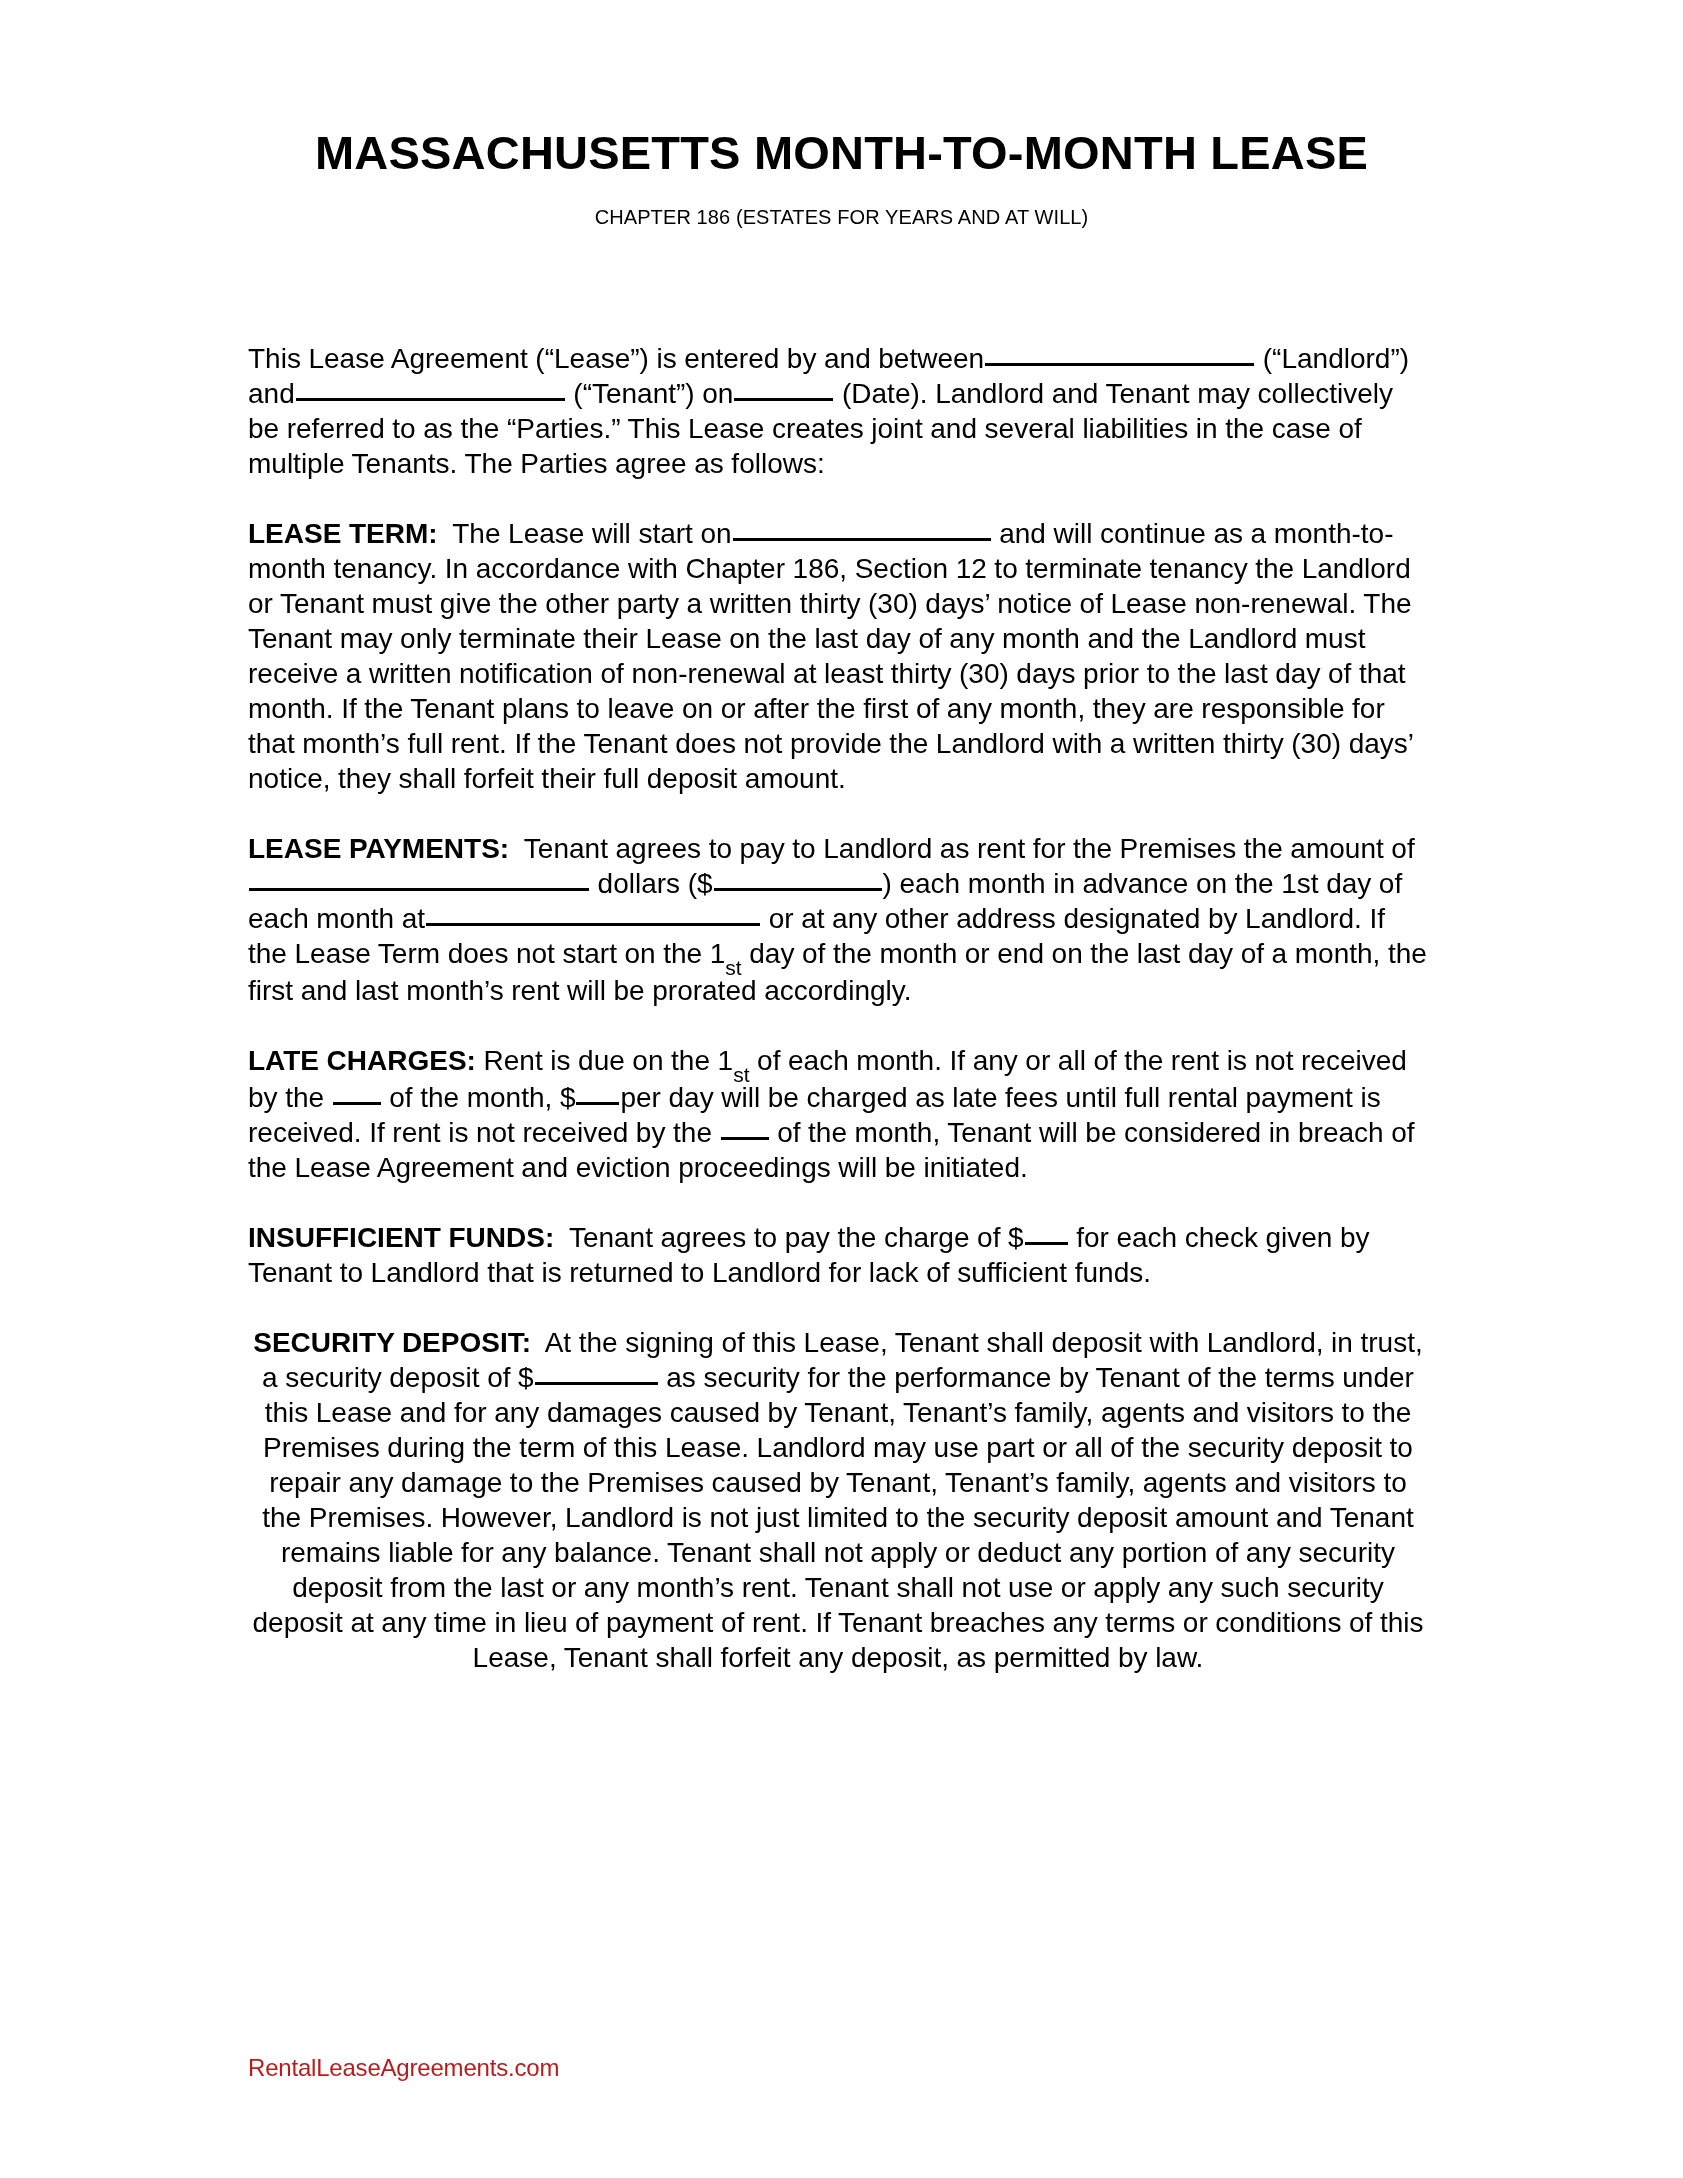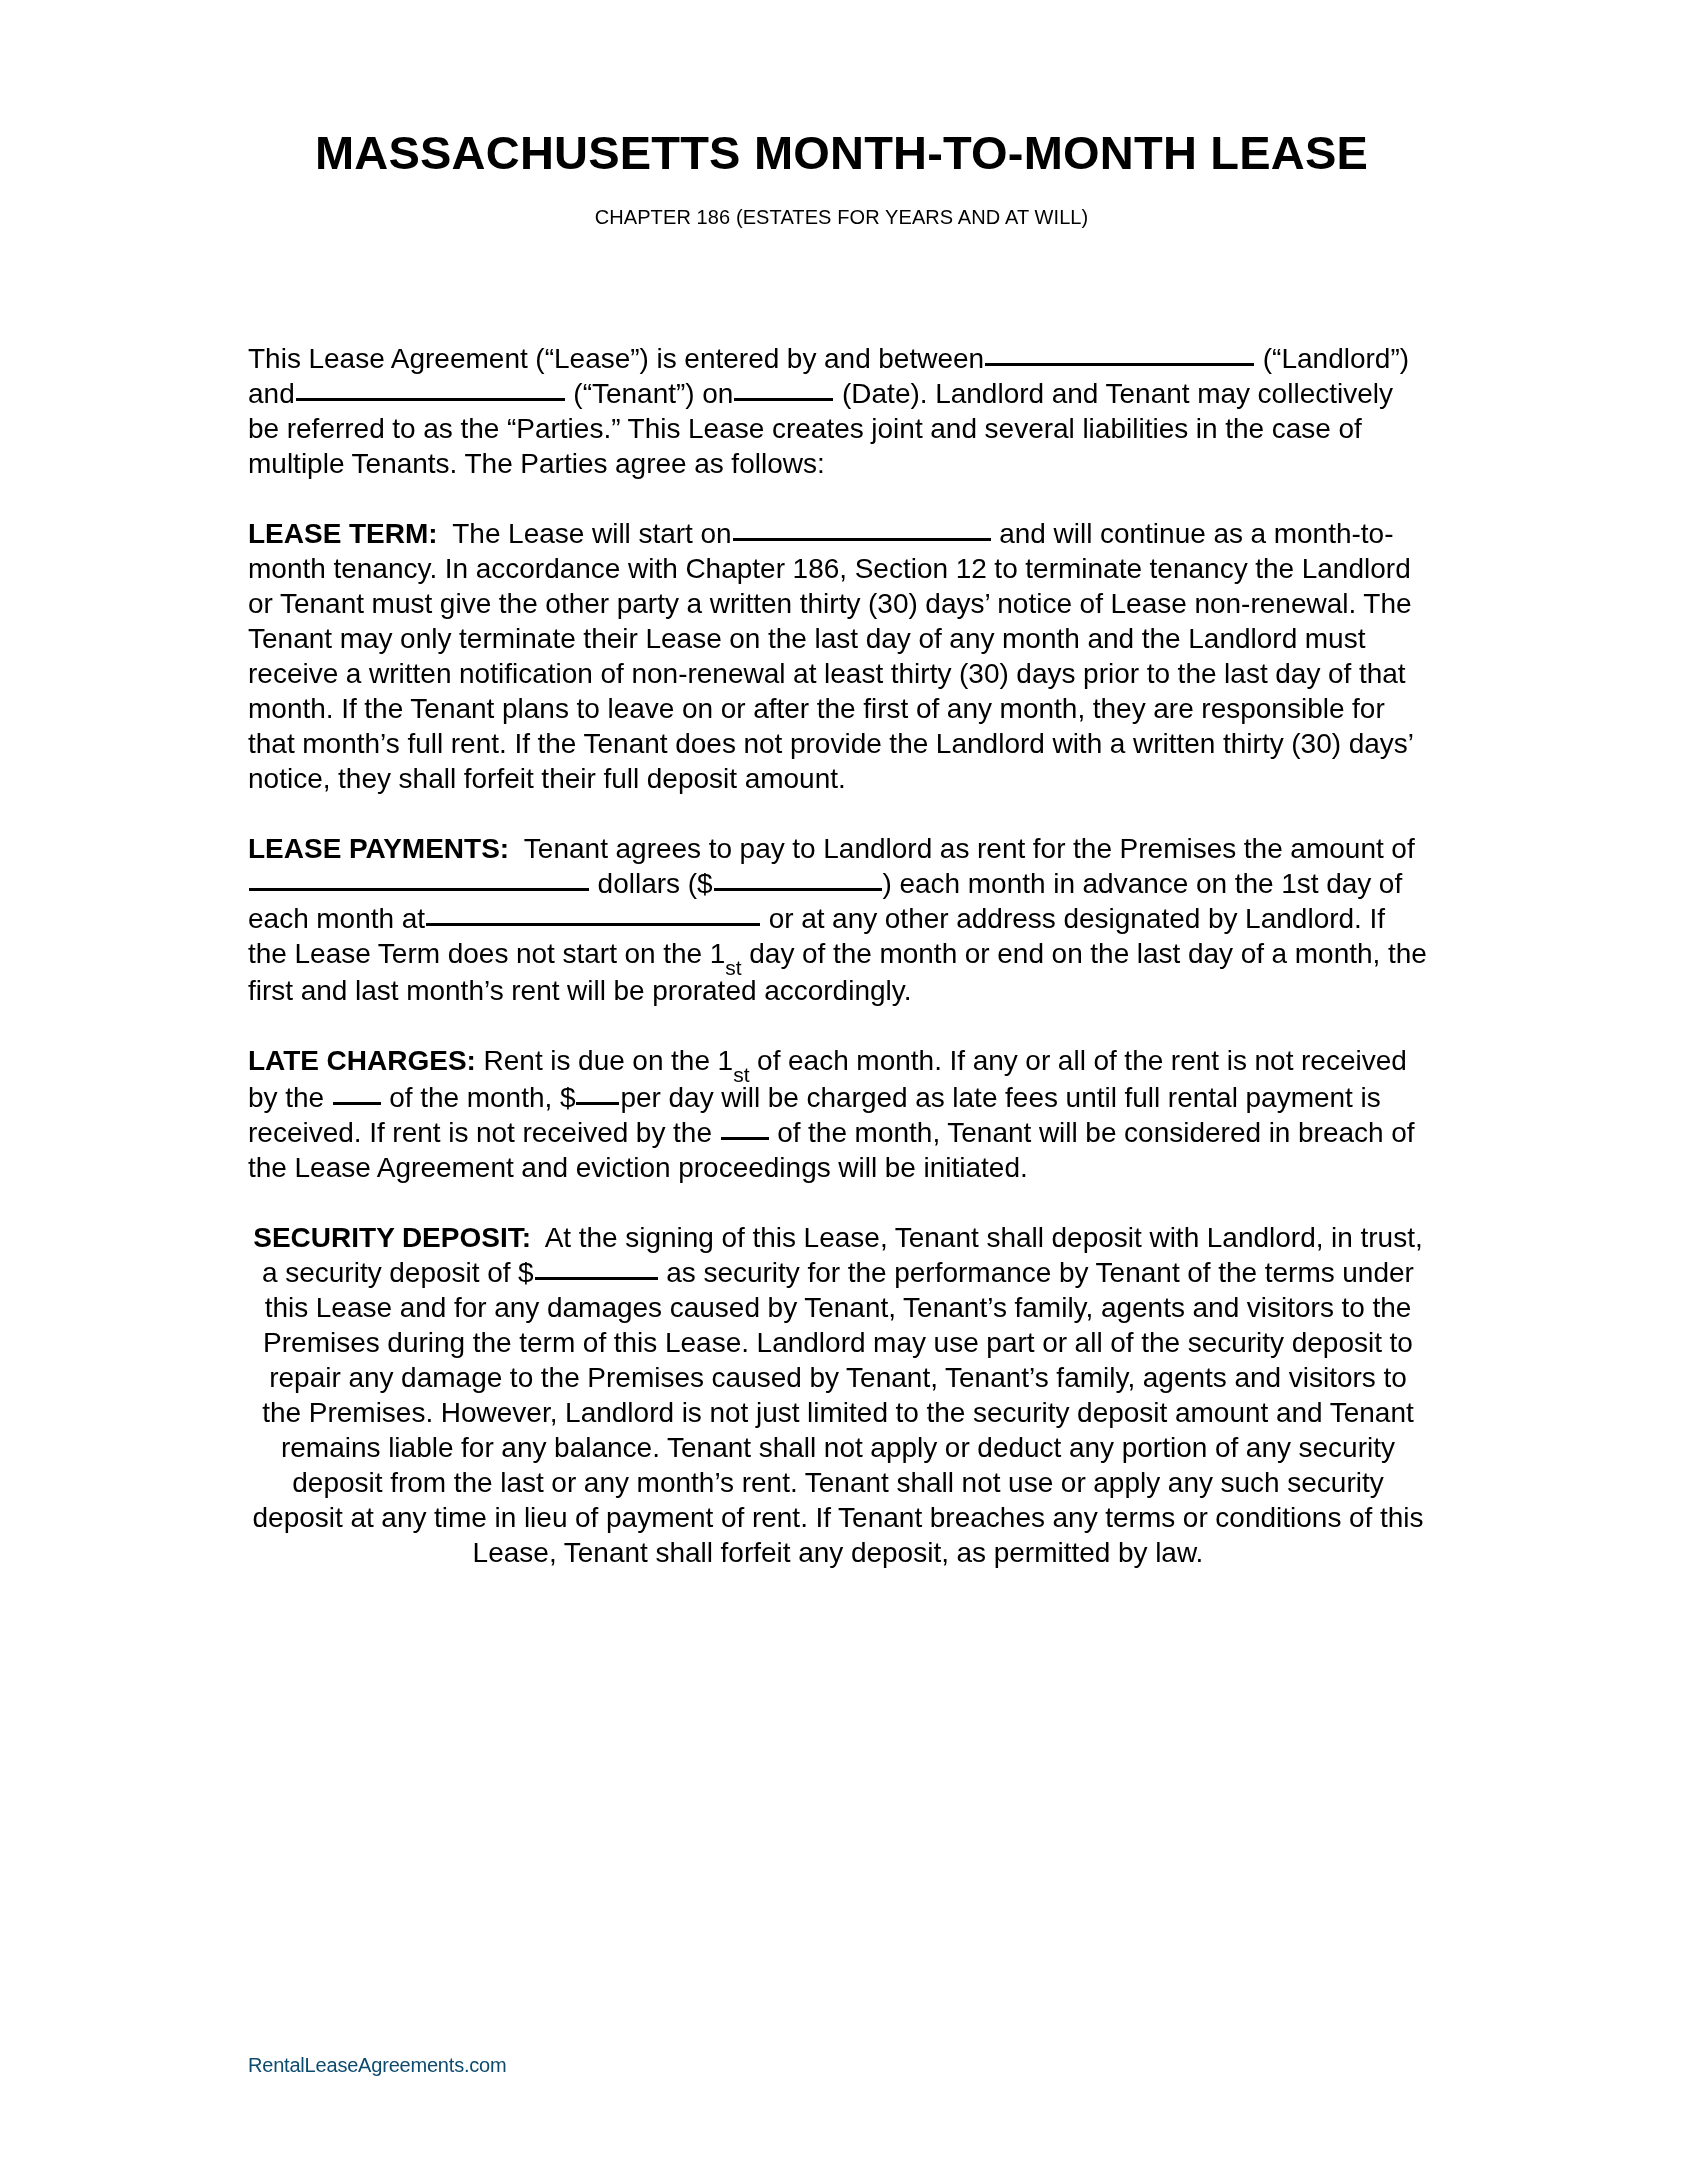--- a/index.html
+++ b/index.html
@@ -86,23 +86,23 @@
     vertical-align: baseline;
     position: relative;
     top: 12px;
   }
 
   
   .footer {
     position: absolute;
     left: 248px;
     top: 2054px;
-    font-size: 20px;
+    font-size: 24px;
     font-weight: normal;
-    color: #0c4a6e;
+    color: #b91c1c;
     letter-spacing: -0.2px;
   }
 </style>
 </head>
 <body>
 
 <div class="page">
 
   <div class="title-block">
     <div class="doc-title">MASSACHUSETTS MONTH-TO-MONTH LEASE</div>
@@ -113,20 +113,21 @@
 
     <p class="para"><span>This Lease Agreement (“Lease”) is entered by and between</span><span class="blank b-between"></span> <span>(“Landlord”) and</span><span class="blank b-tenant"></span> <span>(“Tenant”) on</span><span class="blank b-date"></span> <span>(Date). Landlord and Tenant may collectively be referred to as the “Parties.” This Lease creates joint and several liabilities in the case of multiple Tenants. The Parties agree as follows:</span></p>
 
 
     <p class="para"><b>LEASE TERM:</b>&nbsp; <span>The Lease will start on</span><span class="blank b-start"></span> <span>and will continue as a month-to-month tenancy. In accordance with Chapter 186, Section 12 to terminate tenancy the Landlord or Tenant must give the other party a written thirty (30) days’ notice of Lease non-renewal. The Tenant may only terminate their Lease on the last day of any month and the Landlord must receive a written notification of non-renewal at least thirty (30) days prior to the last day of that month. If the Tenant plans to leave on or after the first of any month, they are responsible for that month’s full rent.  If the Tenant does not provide the Landlord with a written thirty (30) days’ notice, they shall forfeit their full deposit amount.</span></p>
 
     <p class="para"><b>LEASE PAYMENTS:</b>&nbsp; <span>Tenant agrees to pay to Landlord as rent for the Premises the amount of</span><span class="blank b-amount"></span> <span>dollars ($</span><span class="blank b-dollars"></span><span>) each month in advance on the 1st day of each month at</span><span class="blank b-address"></span> <span>or at any other address designated by Landlord. If the Lease Term does not start on the 1</span><sub class="ord">st</sub><span> day of the month or end on the last day of a month, the first and last month’s rent will be prorated accordingly.</span></p>
 
     <p class="para"><b>LATE CHARGES:</b> <span>Rent is due on the 1</span><sub class="ord">st</sub><span> of each month.  If any or all of the rent is not received by the</span> <span class="blank b-tiny"></span> <span>of the month, $</span><span class="blank b-small"></span><span>per day will be charged as late fees until full rental payment is received.  If rent is not received by the</span> <span class="blank b-tiny"></span> <span>of the month, Tenant will be considered in breach of the Lease Agreement and eviction proceedings will be initiated.</span></p>
 
+    <p class="para"><b>INSUFFICIENT FUNDS:</b>&nbsp; <span>Tenant agrees to pay the charge of $</span><span class="blank b-small"></span> <span>for each check given by Tenant to Landlord that is returned to Landlord for lack of sufficient funds.</span></p>
 
     <p class="para"><b>SECURITY DEPOSIT:</b>&nbsp; <span>At the signing of this Lease, Tenant shall deposit with Landlord, in trust, a security deposit of $</span><span class="blank b-deposit"></span> <span>as security for the performance by Tenant of the terms under this Lease and for any damages caused by Tenant, Tenant’s family, agents and visitors to the Premises during the term of this Lease. Landlord may use part or all of the security deposit to repair any damage to the Premises caused by Tenant, Tenant’s family, agents and visitors to the Premises. However, Landlord is not just limited to the security deposit amount and Tenant remains liable for any balance. Tenant shall not apply or deduct any portion of any security deposit from the last or any month’s rent. Tenant shall not use or apply any such security deposit at any time in lieu of payment of rent. If Tenant breaches any terms or conditions of this Lease, Tenant shall forfeit any deposit, as permitted by law.</span></p>
 
   </div>
 
   <div class="footer">RentalLeaseAgreements.com</div>
 
 </div>
 
 

